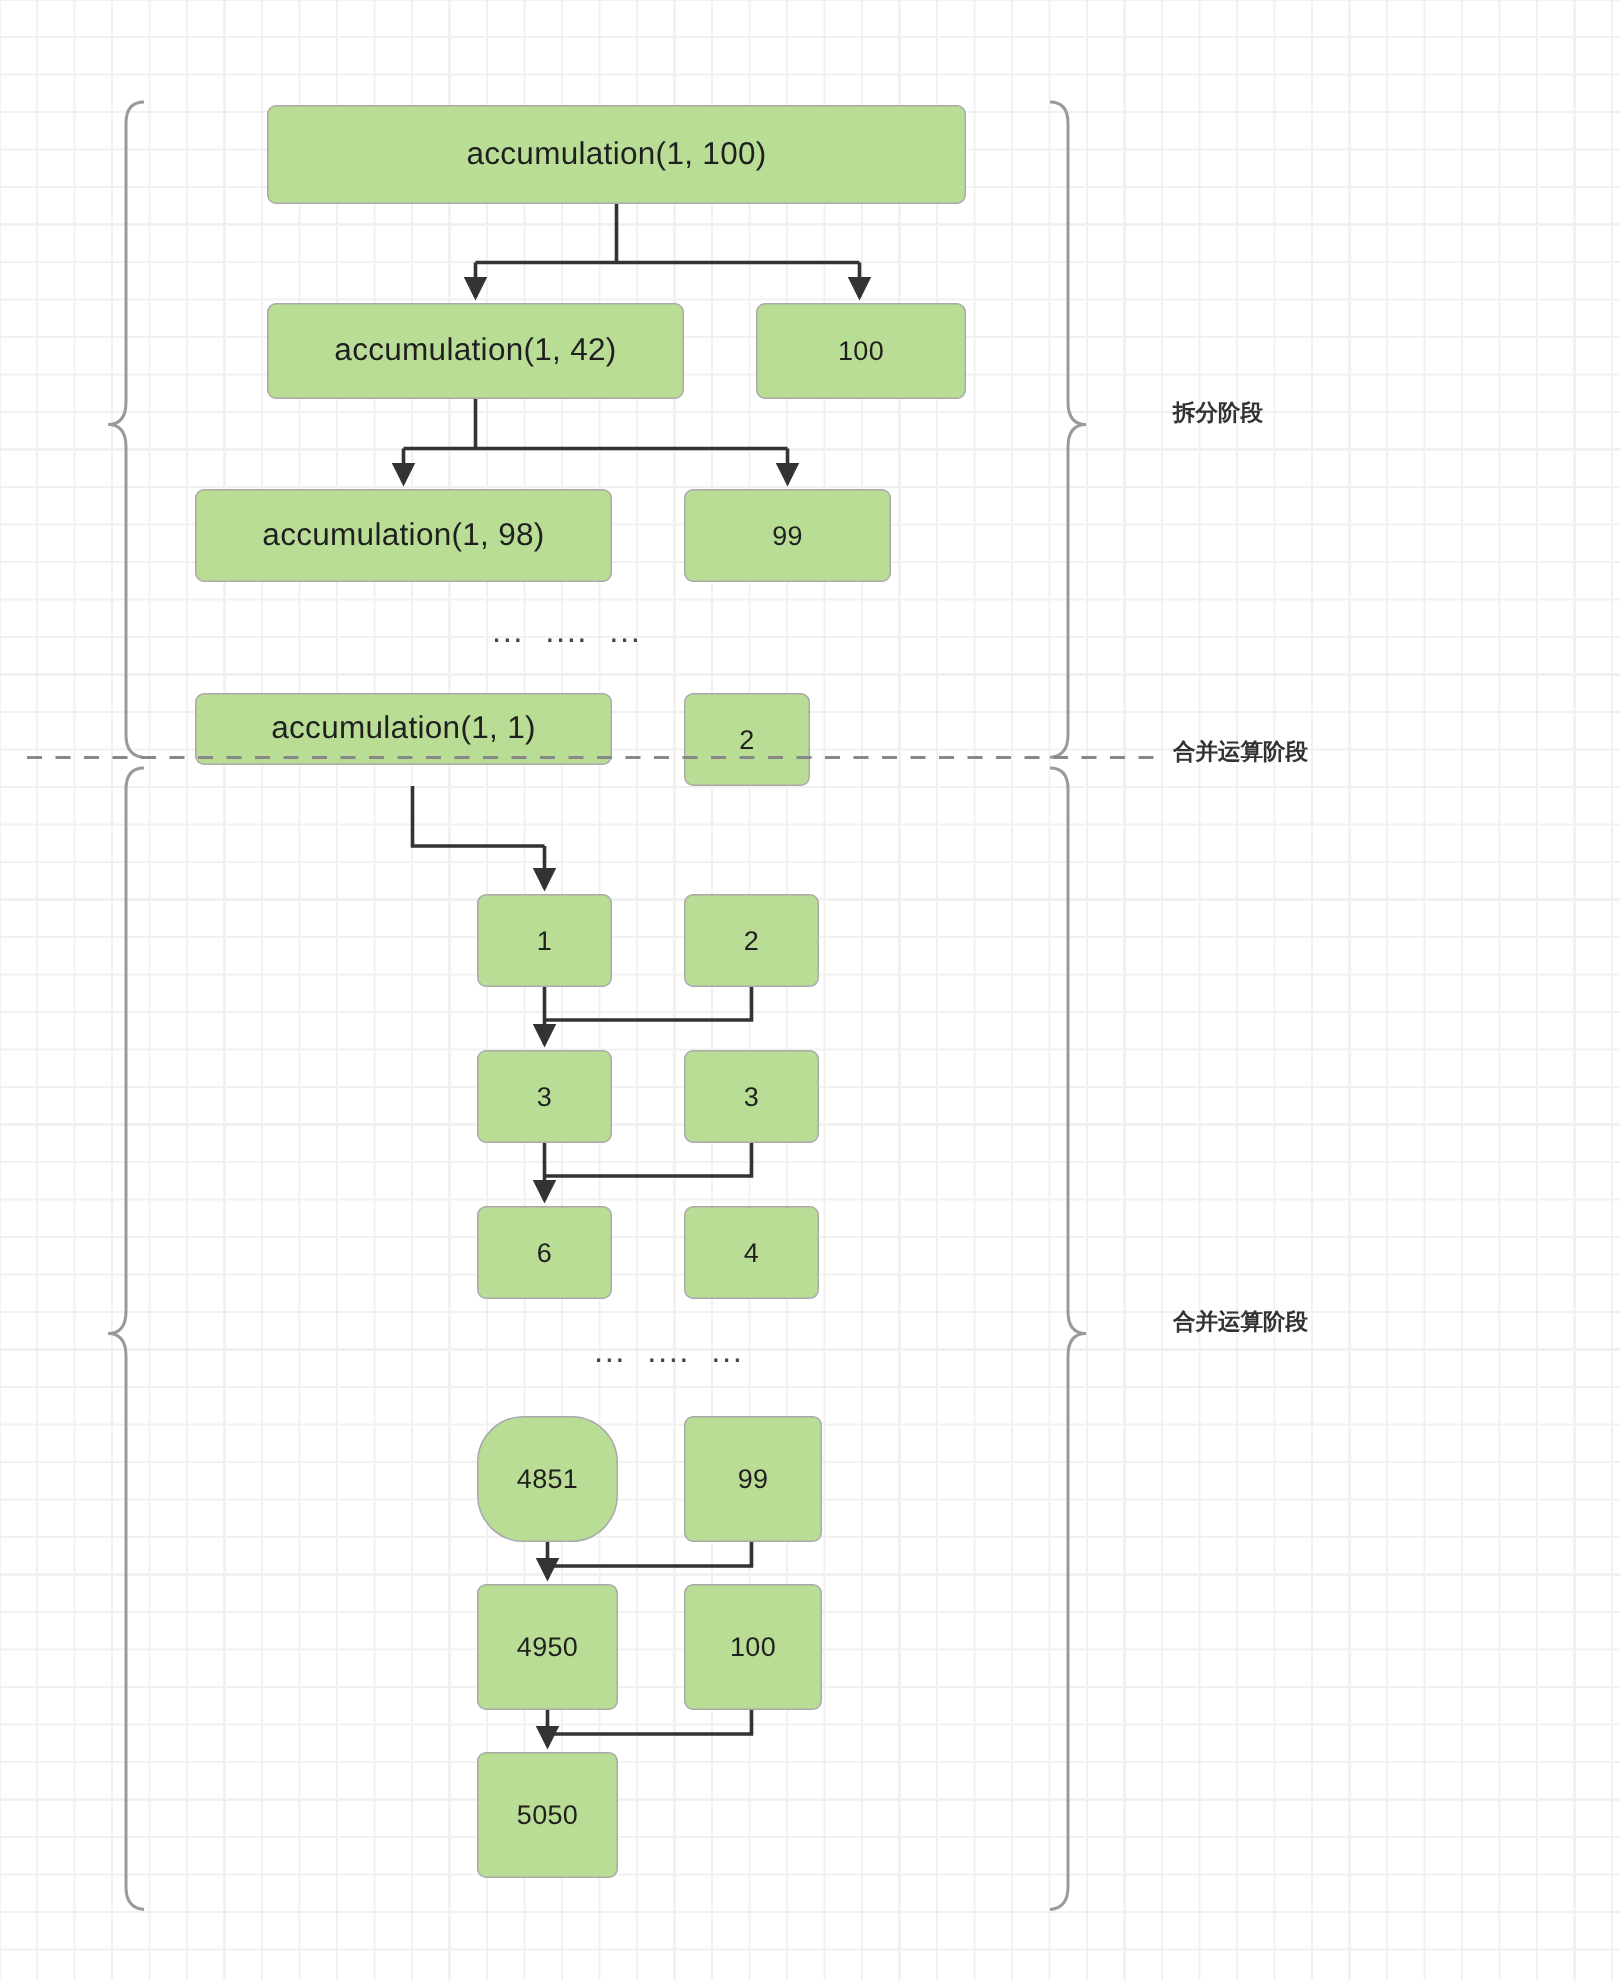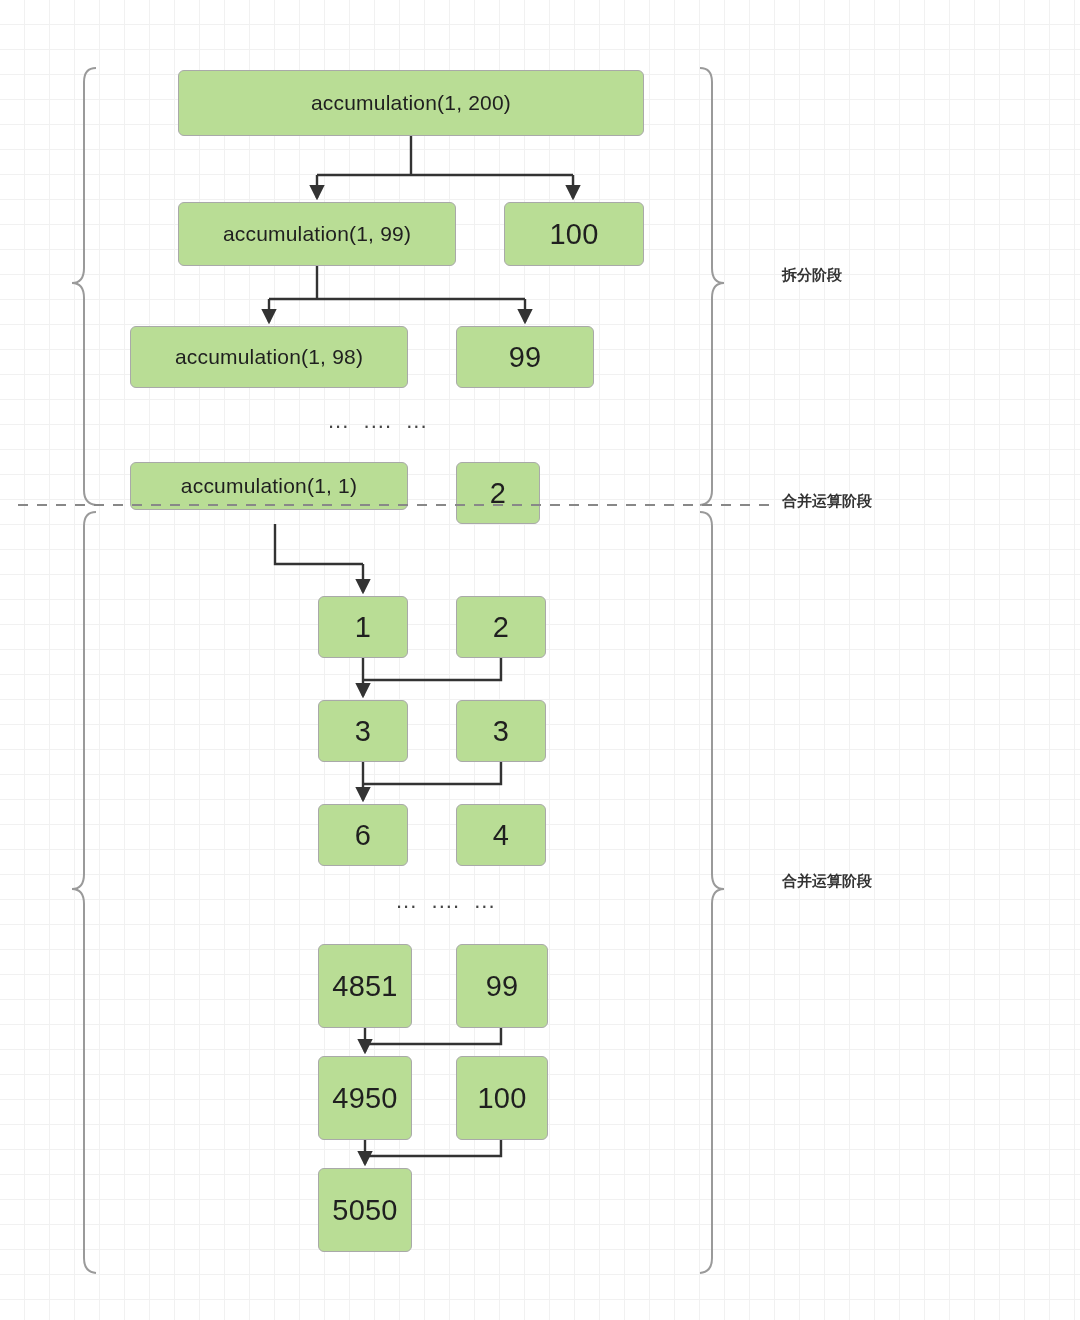--- a/index.html
+++ b/index.html
@@ -28,21 +28,21 @@
     border:1px solid #a9a9a9;
     border-radius:6px;
     box-sizing:border-box;
     display:flex;align-items:center;justify-content:center;
     color:#1f1f1f;
     font-size:21px;
     letter-spacing:.2px;
     white-space:nowrap;
     z-index:3;
   }
-  .node.small{font-size:29px;}
+  .node.small{font-size:18px;}
   
   svg.layer{position:absolute;left:0;top:0;width:1080px;height:1320px;overflow:visible;}
   svg#edges{z-index:4;}
   svg#braces{z-index:2;}
   svg#divider{z-index:5;}
   
   .side-label{
     position:absolute;
     font-size:15px;
     font-weight:bold;
@@ -68,23 +68,23 @@
 
     <path d="M96,68 Q84,68 84,82 L84,268 Q84,283 72,283 Q84,283 84,298 L84,490 Q84,504 96,505" fill="none" stroke="#9a9a9a" stroke-width="2"></path>
 
     <path d="M700,68 Q712,68 712,82 L712,268 Q712,283 724,283 Q712,283 712,298 L712,490 Q712,504 700,505" fill="none" stroke="#9a9a9a" stroke-width="2"></path>
 
     <path d="M96,512 Q84,512 84,526 L84,874 Q84,889 72,889 Q84,889 84,904 L84,1258 Q84,1272 96,1273" fill="none" stroke="#9a9a9a" stroke-width="2"></path>
 
     <path d="M700,512 Q712,512 712,526 L712,874 Q712,889 724,889 Q712,889 712,904 L712,1258 Q712,1272 700,1273" fill="none" stroke="#9a9a9a" stroke-width="2"></path>
   </svg>
 
-  <div class="node" style="left:178px;top:70px;width:466px;height:66px;">accumulation(1, 200)</div>
+  <div class="node" style="left:178px;top:70px;width:466px;height:66px;">accumulation(1, 100)</div>
 
-  <div class="node" style="left:178px;top:202px;width:278px;height:64px;">accumulation(1, 99)</div>
+  <div class="node" style="left:178px;top:202px;width:278px;height:64px;">accumulation(1, 42)</div>
   <div class="node small" style="left:504px;top:202px;width:140px;height:64px;">100</div>
 
   <div class="node" style="left:130px;top:326px;width:278px;height:62px;">accumulation(1, 98)</div>
   <div class="node small" style="left:456px;top:326px;width:138px;height:62px;">99</div>
 
   <div class="ellipsis" style="left:328px;top:408px;">...  ....  ...</div>
 
   <div class="node" style="left:130px;top:462px;width:278px;height:48px;">accumulation(1, 1)</div>
   <div class="node small" style="left:456px;top:462px;width:84px;height:62px;">2</div>
 
@@ -92,21 +92,21 @@
   <div class="node small" style="left:456px;top:596px;width:90px;height:62px;">2</div>
 
   <div class="node small" style="left:318px;top:700px;width:90px;height:62px;">3</div>
   <div class="node small" style="left:456px;top:700px;width:90px;height:62px;">3</div>
 
   <div class="node small" style="left:318px;top:804px;width:90px;height:62px;">6</div>
   <div class="node small" style="left:456px;top:804px;width:90px;height:62px;">4</div>
 
   <div class="ellipsis" style="left:396px;top:888px;">...  ....  ...</div>
 
-  <div class="node small" style="left:318px;top:944px;width:94px;height:84px;">4851</div>
+  <div class="node small" style="left:318px;top:944px;width:94px;height:84px;border-radius:31px;">4851</div>
   <div class="node small" style="left:456px;top:944px;width:92px;height:84px;">99</div>
 
   <div class="node small" style="left:318px;top:1056px;width:94px;height:84px;">4950</div>
   <div class="node small" style="left:456px;top:1056px;width:92px;height:84px;">100</div>
 
   <div class="node small" style="left:318px;top:1168px;width:94px;height:84px;">5050</div>
 
   <svg class="layer" id="edges" viewBox="0 0 1080 1320" xmlns="http://www.w3.org/2000/svg">
     <defs>
       <marker id="arrow" viewBox="0 0 10 10" refX="8.5" refY="5" markerWidth="6.5" markerHeight="6.5" orient="auto-start-reverse">

